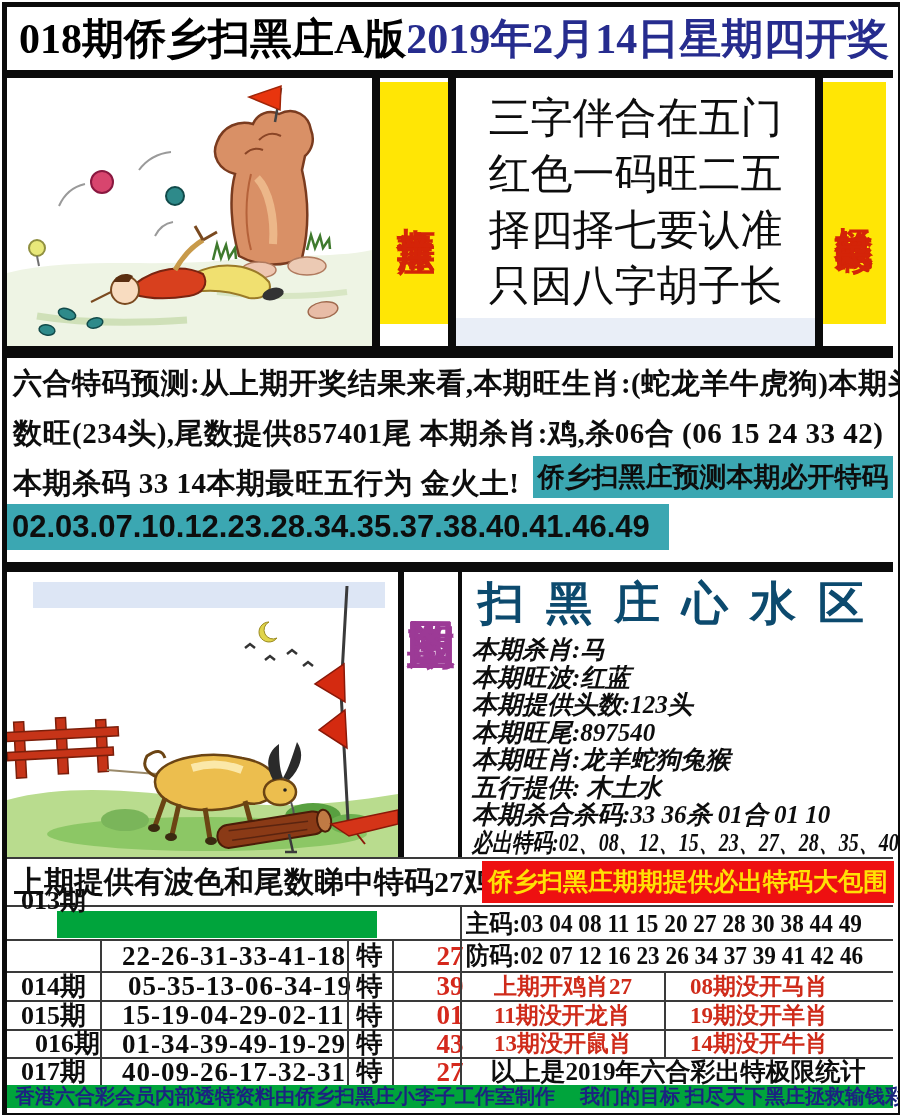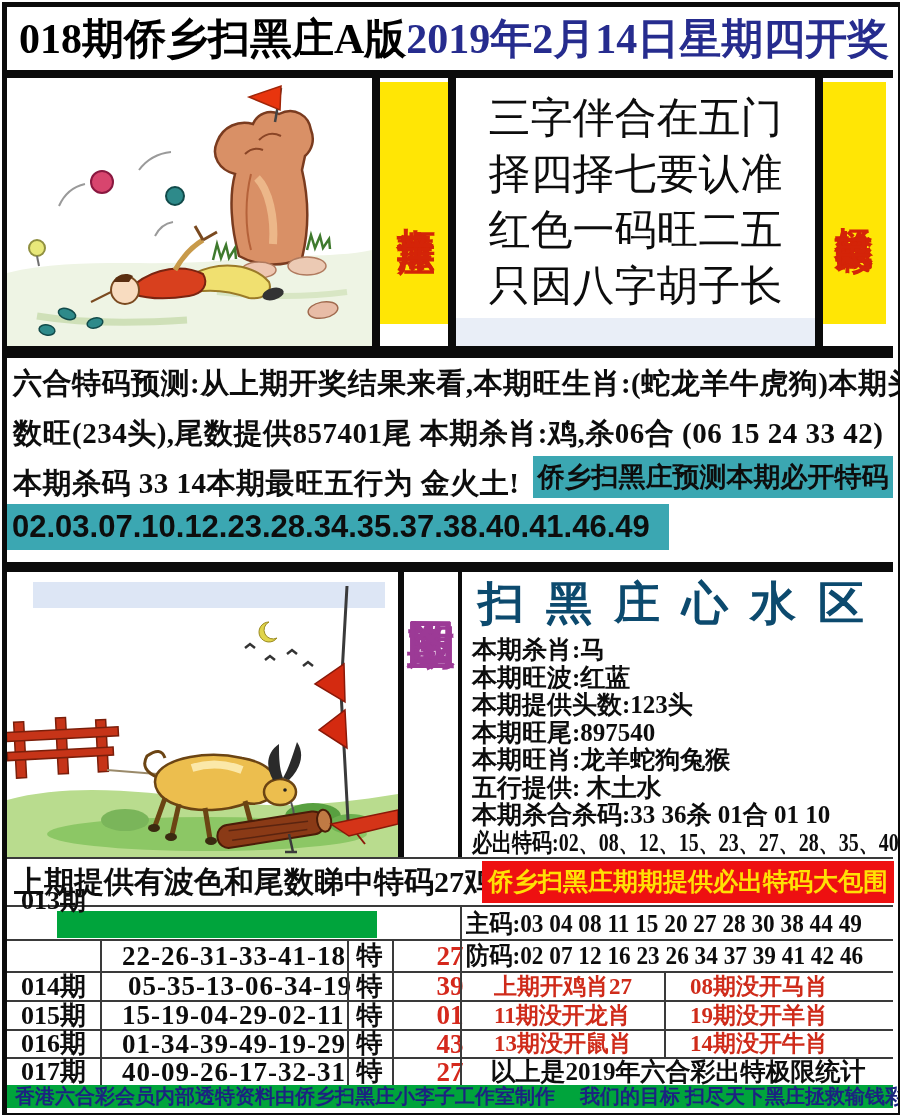--- a/index.html
+++ b/index.html
@@ -32,21 +32,21 @@
          font-size:31px;line-height:46px;padding-left:5px;box-sizing:border-box;
          letter-spacing:0px;white-space:nowrap;}
   
   .purpleband{left:404px;top:572px;width:54px;height:285px;writing-mode:vertical-rl;
               text-orientation:upright;color:#9c3a96;font-weight:bold;font-size:48px;
               line-height:54px;padding-top:12px;box-sizing:border-box;text-align:left;}
   .hp-title{left:462px;top:576px;width:432px;height:56px;font-size:46px;font-weight:bold;
             color:#0c4a6e;letter-spacing:22px;padding-left:16px;box-sizing:border-box;
             white-space:nowrap;line-height:56px;}
   .hp-list{left:462px;top:636px;width:432px;height:221px;font-size:25px;font-weight:600;
-           padding-left:10px;box-sizing:border-box;}
+           padding-left:10px;box-sizing:border-box;font-style:italic;}
   .hp-list div{height:27.5px;line-height:27.5px;white-space:nowrap;}
   .condense{transform:scaleX(.8);transform-origin:left center;}
   
   .rowB-left{left:14px;top:862px;width:450px;height:40px;font-size:30px;font-weight:600;
              line-height:40px;white-space:nowrap;}
   .redbox{left:482px;top:861px;width:412px;height:42px;background:#ee1011;color:#ffe005;
           text-align:center;line-height:42px;font-size:25px;font-weight:700;white-space:nowrap;}
   
   .greenbar{left:57px;top:911px;width:320px;height:27px;background:#00a43c;}
   .codes{left:466px;width:428px;font-size:25px;font-weight:700;white-space:nowrap;
@@ -113,22 +113,22 @@
       <path d="M52,128 q8,-18 26,-22 M132,92 q12,-16 32,-18 M148,158 q6,-12 18,-14" stroke="#9a9a9a" stroke-width="2" fill="none"></path>
     </svg>
   </div>
 
   <div class="abs blk" style="left:372px;top:78px;width:8px;height:268px;"></div>
   <div class="abs ystrip" style="left:380px;top:82px;width:68px;height:242px;">打击非法黑庄</div>
   <div class="abs blk" style="left:448px;top:78px;width:8px;height:268px;"></div>
 
   <div class="abs poem">
     <div>三字伴合在五门</div>
+    <div>红色一码旺二五</div>
     <div>择四择七要认准</div>
-    <div>红色一码旺二五</div>
     <div>只因八字胡子长</div>
   </div>
   <div class="abs poemband"></div>
 
   <div class="abs blk" style="left:815px;top:78px;width:8px;height:268px;"></div>
   <div class="abs ystrip" style="left:823px;top:82px;width:63px;height:242px;">拯救输钱彩民</div>
 
   <div class="abs blk" style="left:7px;top:346px;width:886px;height:12px;"></div>
 
   <div class="abs pred" style="top:364px;">六合特码预测:从上期开奖结果来看,本期旺生肖:(蛇龙羊牛虎狗)本期头</div>
@@ -238,21 +238,21 @@
 
   <div class="abs cell c-period" style="left:7px;top:1002px;height:27px;line-height:27px;">015期</div>
   <div class="abs cell c-nums" style="left:122px;top:1002px;height:27px;line-height:27px;">15-19-04-29-02-11</div>
   <div class="abs cell c-te" style="left:347px;top:1002px;height:27px;line-height:27px;">特</div>
   <div class="abs cell c-sp" style="left:392px;top:1002px;height:27px;line-height:27px;">01</div>
   <div class="abs note" style="left:494px;top:1002px;height:27px;line-height:27px;">11期没开龙肖</div>
   <div class="abs note" style="left:690px;top:1002px;height:27px;line-height:27px;">19期没开羊肖</div>
 
   <div class="abs ln" style="left:7px;top:1029px;width:886px;height:2px;"></div>
 
-  <div class="abs cell c-period" style="left:7px;top:1031px;height:26px;line-height:26px;">016期</div>
+  <div class="abs cell c-period" style="left:7px;top:1031px;height:26px;line-height:26px;text-align:right;">016期</div>
   <div class="abs cell c-nums" style="left:122px;top:1031px;height:26px;line-height:26px;">01-34-39-49-19-29</div>
   <div class="abs cell c-te" style="left:347px;top:1031px;height:26px;line-height:26px;">特</div>
   <div class="abs cell c-sp" style="left:392px;top:1031px;height:26px;line-height:26px;">43</div>
   <div class="abs note" style="left:494px;top:1031px;height:14px;line-height:26px;">13期没开鼠肖</div>
   <div class="abs note" style="left:690px;top:1031px;height:26px;line-height:26px;">14期没开牛肖</div>
 
   <div class="abs ln" style="left:7px;top:1057px;width:886px;height:2px;"></div>
 
   <div class="abs cell c-period" style="left:7px;top:1059px;height:26px;line-height:26px;">017期</div>
   <div class="abs cell c-nums" style="left:122px;top:1059px;height:26px;line-height:26px;">40-09-26-17-32-31</div>

